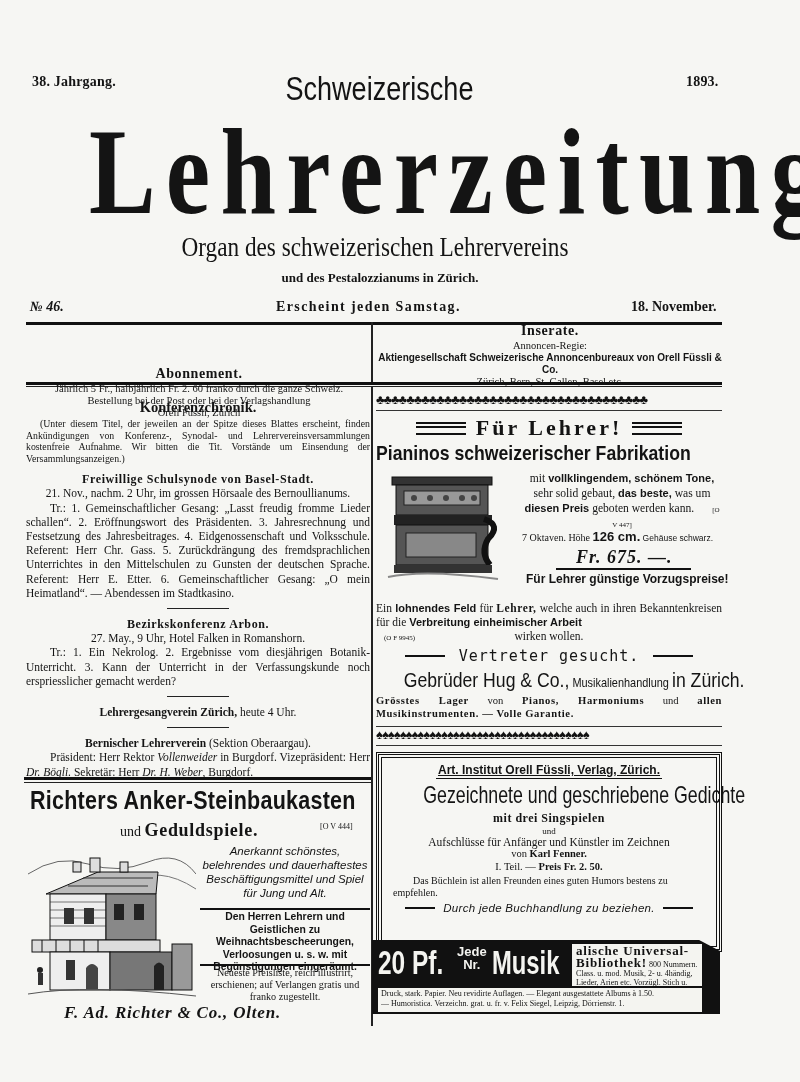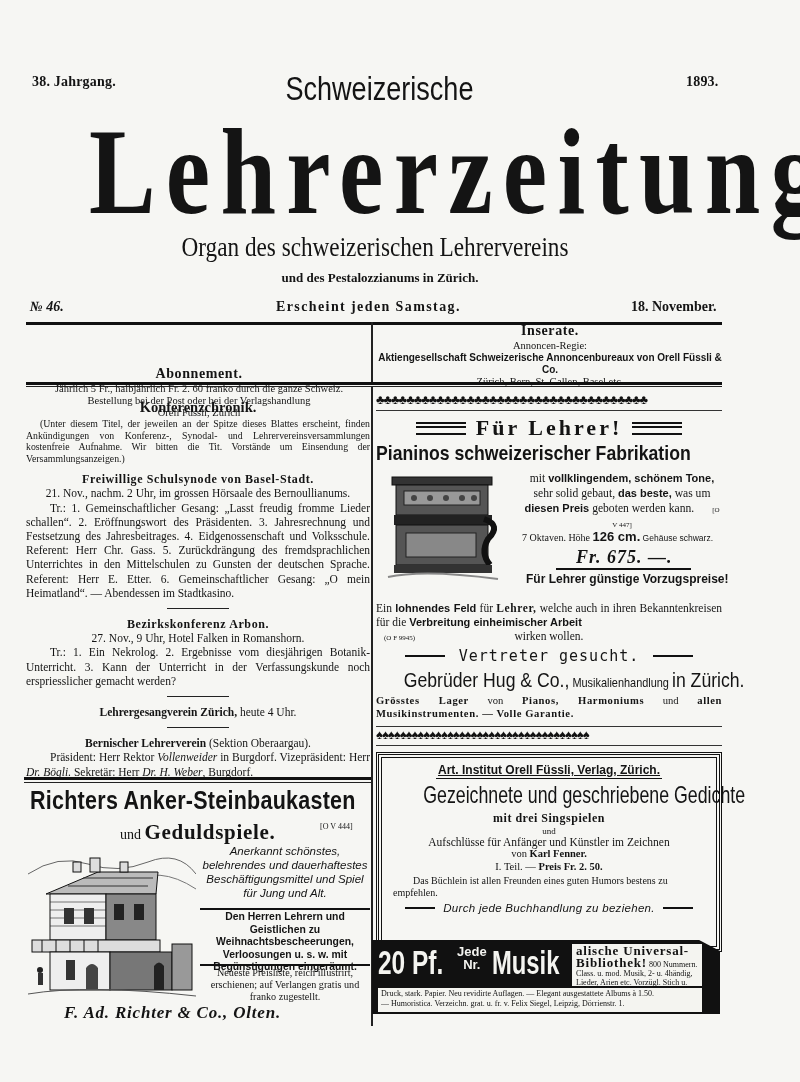--- a/index.html
+++ b/index.html
@@ -63,21 +63,21 @@
   .it { font-style: italic; }
 
   
   .richter { position: absolute; left: 24px; top: 780px; width: 348px; height: 240px; }
   .richter-title {
     font-family: "Liberation Sans", sans-serif; font-weight: bold; font-size: 25px;
     white-space: nowrap; transform: scaleX(0.86); transform-origin: 0 0; margin-left: 6px;
     margin-top: 6px; letter-spacing: 0.3px;
   }
   .richter-sub { position: absolute; top: 40px; left: 96px; font-size: 14px; }
-  .richter-sub b { font-size: 21px; letter-spacing: 0.7px; }
+  .richter-sub b { font-size: 18px; letter-spacing: 0.7px; }
   .richter-code { position: absolute; top: 42px; left: 296px; font-size: 8px; }
   .building { position: absolute; left: 4px; top: 64px; width: 168px; height: 156px; }
   .richter-praise {
     position: absolute; left: 176px; top: 64px; width: 170px; text-align: center;
     font-family: "Liberation Sans", sans-serif; font-style: italic; font-size: 11.5px; line-height: 14px;
   }
   .richter-praise-rule { position: absolute; left: 176px; top: 128px; width: 170px; height: 2px; background: #111; }
   .richter-benefit {
     position: absolute; left: 176px; top: 131px; width: 170px; text-align: center;
     font-family: "Liberation Sans", sans-serif; font-weight: bold; font-size: 10.4px; line-height: 12.5px;
@@ -203,21 +203,21 @@
   <div class="col-left">
     <div class="sec-title">Konferenzchronik.</div>
     <p class="note">(Unter diesem Titel, der jeweilen an der Spitze dieses Blattes erscheint, finden Ankündigungen von Konferenz-, Synodal- und Lehrervereinsversammlungen kostenfreie Aufnahme. Wir bitten die Tit. Vorstände um Einsendung der Versammlungsanzeigen.)</p>
 
     <div class="event-title">Freiwillige Schulsynode von Basel-Stadt.</div>
     <p class="center">21. Nov., nachm. 2 Uhr, im grossen Hörsaale des Bernoullianums.</p>
     <p class="indent">Tr.: 1. Gemeinschaftlicher Gesang: „Lasst freudig fromme Lieder schallen“. 2. Eröffnungswort des Präsidenten. 3. Jahresrechnung und Festsetzung des Jahresbeitrages. 4. Eidgenossenschaft und Volksschule. Referent: Herr Chr. Gass. 5. Zurückdrängung des fremdsprachlichen Unterrichtes in den Mittelschulen zu Gunsten der deutschen Sprache. Referent: Herr E. Etter. 6. Gemeinschaftlicher Gesang: „O mein Heimatland“. — Abendessen im Stadtkasino.</p>
     <div class="short-rule"></div>
 
     <div class="event-title">Bezirkskonferenz Arbon.</div>
-    <p class="center">27. Nov., 9 Uhr, Hotel Falken in Romanshorn.</p>
+    <p class="center">27. May., 9 Uhr, Hotel Falken in Romanshorn.</p>
     <p class="indent">Tr.: 1. Ein Nekrolog. 2. Ergebnisse vom diesjährigen Botanik-Unterricht. 3. Kann der Unterricht in der Verfassungskunde noch erspriesslicher gemacht werden?</p>
     <div class="short-rule"></div>
 
     <p class="center">
       <b>Lehrergesangverein Zürich,</b>
       <span>heute 4 Uhr.</span>
     </p>
     <div class="short-rule"></div>
 
     <p class="center">

